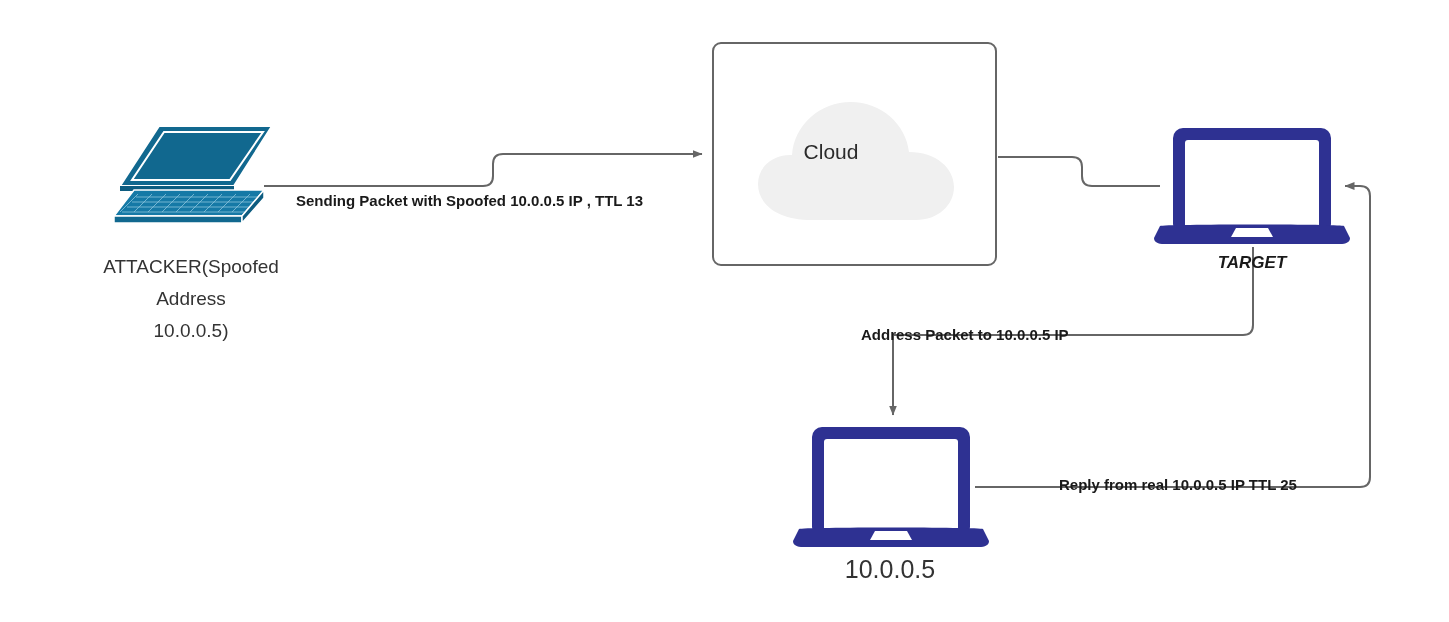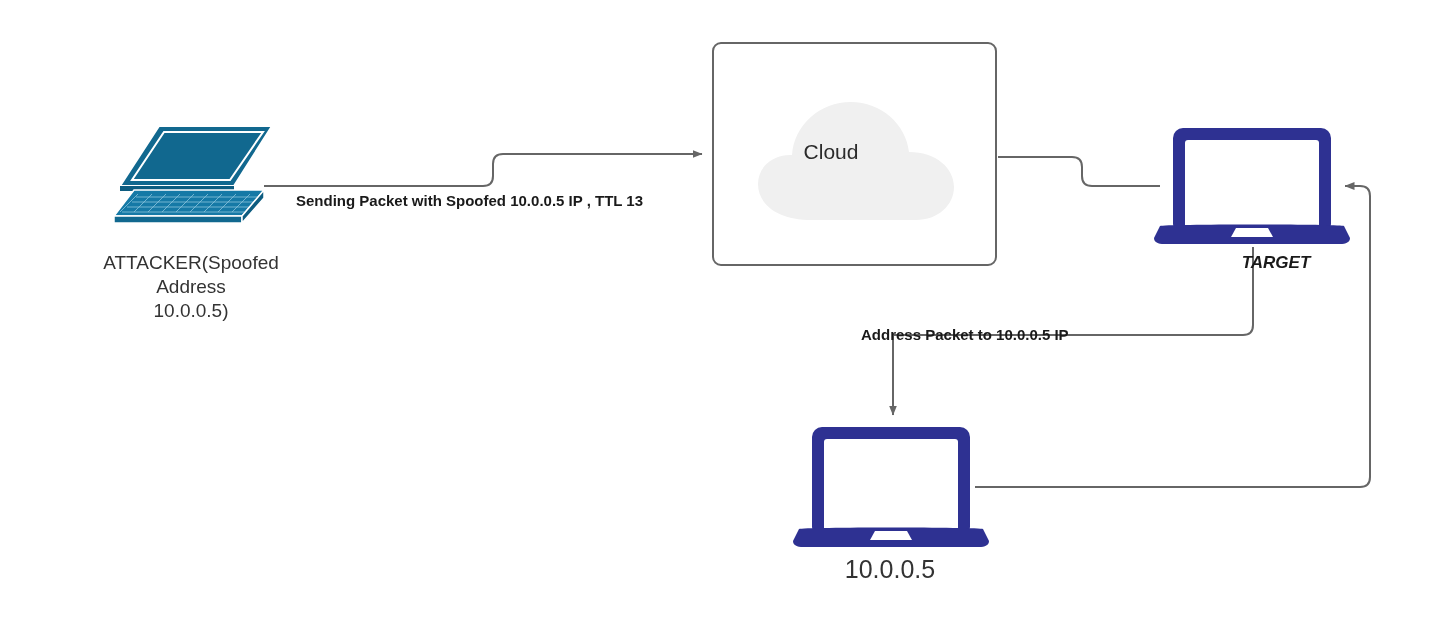--- a/index.html
+++ b/index.html
@@ -61,21 +61,21 @@
     width: 162px;
     height: 100px;
   }
   .attacker-caption {
     position: absolute;
     left: 60px;
     top: 251px;
     width: 262px;
     text-align: center;
     font-size: 19px;
-    line-height: 24px;
+    line-height: 32px;
     color: #333333;
     font-family: "Liberation Sans", sans-serif;
     white-space: pre-line;
   }
   
   .laptop-navy {
     position: absolute;
   }
   .laptop-target {
     left: 1154px;
@@ -84,21 +84,21 @@
     height: 118px;
   }
   .laptop-victim {
     left: 793px;
     top: 425px;
     width: 196px;
     height: 122px;
   }
   .target-caption {
     position: absolute;
-    left: 1176px;
+    left: 1152px;
     top: 253px;
     width: 200px;
     text-align: center;
     font-size: 17px;
     font-weight: bold;
     font-style: italic;
     color: #1a1a1a;
     font-family: "Liberation Sans", sans-serif;
   }
   .victim-caption {
@@ -210,14 +210,15 @@
              L 10,122 C 4,122 0,120 0,116 Z" fill="#2e3192"></path>
     <path d="M82,106 L114,106 L119,115 L77,115 Z" fill="#ffffff"></path>
   </svg>
 
   <div class="victim-caption">10.0.0.5</div>
 
   <div class="edge-label label-spoofed">Sending Packet with Spoofed 10.0.0.5 IP , TTL 13</div>
 
   <div class="edge-label label-to-victim">Address Packet to 10.0.0.5 IP</div>
 
+  <div class="edge-label label-reply">Reply from real 10.0.0.5 IP TTL 25</div>
 
 </div>
 
 </body></html>

